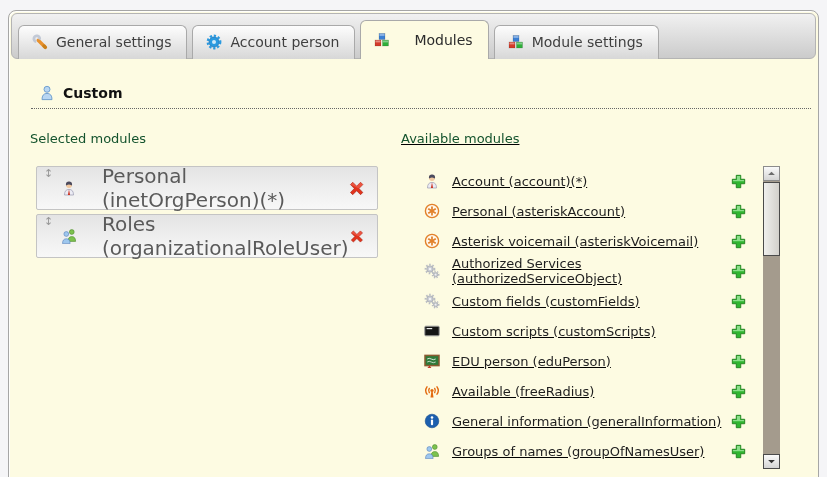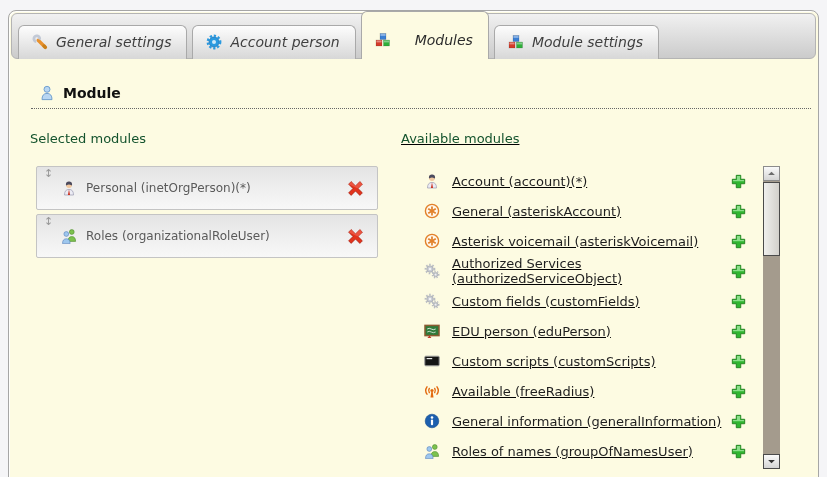--- a/index.html
+++ b/index.html
@@ -3,46 +3,46 @@
 <meta charset="utf-8">
 <style>
   html,body{margin:0;padding:0;width:827px;height:477px;overflow:hidden;
     background:#f5f5f7;font-family:"DejaVu Sans","Liberation Sans",sans-serif;}
   .panel{position:absolute;left:8px;top:10px;width:809px;height:520px;
     background:#fdfbe2;border:1px solid #a6a6a6;border-radius:8px 8px 0 0;
     box-shadow:inset 1px 1px 0 rgba(255,255,255,.85);}
   
   .tabstrip{position:relative;margin:2px 2px 0 2px;height:46px;
     background:linear-gradient(#f1f1f1,#cbcbcb);
-    border:1px solid #b4b4b4;border-radius:6px;box-sizing:border-box;font-style:italic;}
+    border:1px solid #b4b4b4;border-radius:6px;box-sizing:border-box;}
   .tabs{position:absolute;left:6px;bottom:-1px;display:flex;align-items:flex-end;}
   .tab{display:flex;align-items:center;gap:8px;padding:8px 15px 9px 13px;
     background:linear-gradient(#fdfdfd,#d7d7d7);
     border:1px solid #a9a9a9;border-bottom:none;border-radius:6px 6px 0 0;
     margin-right:5px;font-size:14px;color:#3f3f3f;cursor:pointer;white-space:nowrap;}
-  .tab.active{background:#fdfbe2;padding-top:20px;padding-bottom:11px;
+  .tab.active{background:#fdfbe2;padding-top:11px;padding-bottom:11px;
     color:#2c2c2c;position:relative;z-index:2;gap:24px;}
   .ticon{width:16px;height:16px;display:inline-block;}
   .ticon svg,.micon svg,.sicon svg,.del svg,.add svg{display:block;width:100%;height:100%;}
   
   .content{padding:26px 7px 0 22px;}
   .section-head{display:flex;align-items:center;gap:8px;padding:0 0 7px 8px;
     font-size:14px;font-weight:bold;color:#111;border-bottom:1px dotted #666;}
   .sicon{width:16px;height:16px;}
   .cols{display:flex;margin-top:22px;}
   .col-label{font-size:13px;color:#14532d;margin-bottom:20px;height:15px;}
   .col-left{width:342px;margin-left:5px;}
   .col-left .col-label{margin-left:-6px;}
   .sel-row{position:relative;display:flex;align-items:center;height:44px;
     margin-bottom:4px;border:1px solid #c4c4c4;border-radius:2px;
     background:linear-gradient(#e4e4e4,#f8f8f8);cursor:move;box-sizing:border-box;}
   .handle{position:absolute;top:0px;left:7px;font-size:11px;color:#999;line-height:14px;cursor:ns-resize;}
   .micon{width:16px;height:16px;flex:0 0 16px;}
   .sel-row .micon{margin-left:24px;}
-  .sel-row .mlabel{margin-left:9px;font-size:12px;color:#5a5a5a;}
+  .sel-row .mlabel{margin-left:25px;font-size:20px;color:#5a5a5a;}
   .del{margin-left:auto;margin-right:13px;width:17px;height:17px;cursor:pointer;}
   .col-right{position:relative;margin-left:23px;flex:1;text-decoration:underline;}
   .avail-list{width:345px;}
   .av-row{display:flex;align-items:center;height:30px;padding-left:23px;}
   .av-row .mlabel{margin-left:12px;font-size:13px;color:#1f1f1f;flex:1;}
   .add{width:15px;height:15px;cursor:pointer;}
   
   .scrollbar{position:absolute;left:362px;top:35px;width:17px;height:303px;
     background:#a49b8d;box-sizing:border-box;}
   .sb-btn{position:absolute;left:0;width:17px;height:15px;box-sizing:border-box;
@@ -114,21 +114,21 @@
   </div>
 
   <div class="content">
     <div class="section-head">
       <span class="sicon">
           <svg viewBox="0 0 16 16">
             <circle cx="8" cy="4.3" r="3" fill="#b8d6f2" stroke="#6699cc" stroke-width="0.9"></circle>
             <path d="M3 14.6 q0-6.2 5-6.2 t5 6.2 z" fill="#b8d6f2" stroke="#6699cc" stroke-width="0.9"></path>
           </svg>
         </span>
-      <span>Module</span>
+      <span>Custom</span>
     </div>
 
     <div class="cols">
 
       <div class="col-left">
         <div class="col-label">Selected modules</div>
 
         <div class="sel-row">
           <span class="handle"><span style="color:#979797;">↕</span></span>
           <span class="micon">
@@ -193,21 +193,21 @@
             <span class="micon">
                 <svg viewBox="0 0 16 16">
                   <circle cx="8" cy="8" r="6.6" fill="#fff8ee" stroke="#e2812a" stroke-width="1.4"></circle>
                   <g stroke="#e2812a" stroke-width="1.7" stroke-linecap="round">
                     <line x1="8" y1="4.2" x2="8" y2="11.8"></line>
                     <line x1="4.7" y1="6.1" x2="11.3" y2="9.9"></line>
                     <line x1="4.7" y1="9.9" x2="11.3" y2="6.1"></line>
                   </g>
                 </svg>
               </span>
-            <span class="mlabel">General (asteriskAccount)</span>
+            <span class="mlabel">Personal (asteriskAccount)</span>
             <span class="add">
                 <svg viewBox="0 0 16 16">
                   <path d="M5.6 1.4 h4.8 v4.2 h4.2 v4.8 h-4.2 v4.2 H5.6 v-4.2 H1.4 V5.6 h4.2 z" fill="#2fb52f" stroke="#187a18" stroke-width="0.9"></path>
                   <path d="M6.3 2.2 h3.4 v4.2 h4.1 v1.4 H2.2 V6.4 h4.1 z" fill="#9ae69a" opacity="0.85"></path>
                 </svg>
               </span>
           </div>
           <div class="av-row">
             <span class="micon">
                 <svg viewBox="0 0 16 16">
@@ -261,42 +261,42 @@
             <span class="add">
                 <svg viewBox="0 0 16 16">
                   <path d="M5.6 1.4 h4.8 v4.2 h4.2 v4.8 h-4.2 v4.2 H5.6 v-4.2 H1.4 V5.6 h4.2 z" fill="#2fb52f" stroke="#187a18" stroke-width="0.9"></path>
                   <path d="M6.3 2.2 h3.4 v4.2 h4.1 v1.4 H2.2 V6.4 h4.1 z" fill="#9ae69a" opacity="0.85"></path>
                 </svg>
               </span>
           </div>
           <div class="av-row">
             <span class="micon">
                 <svg viewBox="0 0 16 16">
+                  <rect x="0.8" y="3.2" width="14.4" height="9.6" rx="1" fill="#151515" stroke="#9a9a9a" stroke-width="1"></rect>
+                  <rect x="2.6" y="5" width="5.6" height="1.2" fill="#e8e8e8"></rect>
+                </svg>
+              </span>
+            <span class="mlabel">Custom scripts (customScripts)</span>
+            <span class="add">
+                <svg viewBox="0 0 16 16">
+                  <path d="M5.6 1.4 h4.8 v4.2 h4.2 v4.8 h-4.2 v4.2 H5.6 v-4.2 H1.4 V5.6 h4.2 z" fill="#2fb52f" stroke="#187a18" stroke-width="0.9"></path>
+                  <path d="M6.3 2.2 h3.4 v4.2 h4.1 v1.4 H2.2 V6.4 h4.1 z" fill="#9ae69a" opacity="0.85"></path>
+                </svg>
+              </span>
+          </div>
+          <div class="av-row">
+            <span class="micon">
+                <svg viewBox="0 0 16 16">
                   <rect x="1" y="2.4" width="14" height="10.2" fill="#2f7a3a" stroke="#8a5a30" stroke-width="1.5"></rect>
                   <path d="M3.2 6 q2-1.4 4 0 t4.5 0" stroke="#e8f0e8" stroke-width="0.9" fill="none"></path>
                   <path d="M3.2 9 q2-1.4 4 0 t4.5 0" stroke="#cfe0cf" stroke-width="0.9" fill="none"></path>
                   <path d="M5.6 12.6 l1.8 2.4 h-4 z" fill="#c23a2a"></path>
                 </svg>
               </span>
             <span class="mlabel">EDU person (eduPerson)</span>
-            <span class="add">
-                <svg viewBox="0 0 16 16">
-                  <path d="M5.6 1.4 h4.8 v4.2 h4.2 v4.8 h-4.2 v4.2 H5.6 v-4.2 H1.4 V5.6 h4.2 z" fill="#2fb52f" stroke="#187a18" stroke-width="0.9"></path>
-                  <path d="M6.3 2.2 h3.4 v4.2 h4.1 v1.4 H2.2 V6.4 h4.1 z" fill="#9ae69a" opacity="0.85"></path>
-                </svg>
-              </span>
-          </div>
-          <div class="av-row">
-            <span class="micon">
-                <svg viewBox="0 0 16 16">
-                  <rect x="0.8" y="3.2" width="14.4" height="9.6" rx="1" fill="#151515" stroke="#9a9a9a" stroke-width="1"></rect>
-                  <rect x="2.6" y="5" width="5.6" height="1.2" fill="#e8e8e8"></rect>
-                </svg>
-              </span>
-            <span class="mlabel">Custom scripts (customScripts)</span>
             <span class="add">
                 <svg viewBox="0 0 16 16">
                   <path d="M5.6 1.4 h4.8 v4.2 h4.2 v4.8 h-4.2 v4.2 H5.6 v-4.2 H1.4 V5.6 h4.2 z" fill="#2fb52f" stroke="#187a18" stroke-width="0.9"></path>
                   <path d="M6.3 2.2 h3.4 v4.2 h4.1 v1.4 H2.2 V6.4 h4.1 z" fill="#9ae69a" opacity="0.85"></path>
                 </svg>
               </span>
           </div>
           <div class="av-row">
             <span class="micon">
                 <svg viewBox="0 0 16 16">
@@ -336,21 +336,21 @@
           </div>
           <div class="av-row">
             <span class="micon">
                 <svg viewBox="0 0 16 16">
                   <circle cx="10.8" cy="4" r="2.4" fill="#7cc24e" stroke="#4e8a2e" stroke-width="0.6"></circle>
                   <path d="M7 13.4 q0-4.8 3.8-4.8 t3.8 4.8 z" fill="#7cc24e" stroke="#4e8a2e" stroke-width="0.6"></path>
                   <circle cx="5.3" cy="6" r="2.4" fill="#9ec7ee" stroke="#5580bb" stroke-width="0.6"></circle>
                   <path d="M1.5 15.6 q0-4.8 3.8-4.8 t3.8 4.8 z" fill="#9ec7ee" stroke="#5580bb" stroke-width="0.6"></path>
                 </svg>
               </span>
-            <span class="mlabel">Roles of names (groupOfNamesUser)</span>
+            <span class="mlabel">Groups of names (groupOfNamesUser)</span>
             <span class="add">
                 <svg viewBox="0 0 16 16">
                   <path d="M5.6 1.4 h4.8 v4.2 h4.2 v4.8 h-4.2 v4.2 H5.6 v-4.2 H1.4 V5.6 h4.2 z" fill="#2fb52f" stroke="#187a18" stroke-width="0.9"></path>
                   <path d="M6.3 2.2 h3.4 v4.2 h4.1 v1.4 H2.2 V6.4 h4.1 z" fill="#9ae69a" opacity="0.85"></path>
                 </svg>
               </span>
           </div>
         </div>
 
         <div class="scrollbar">

